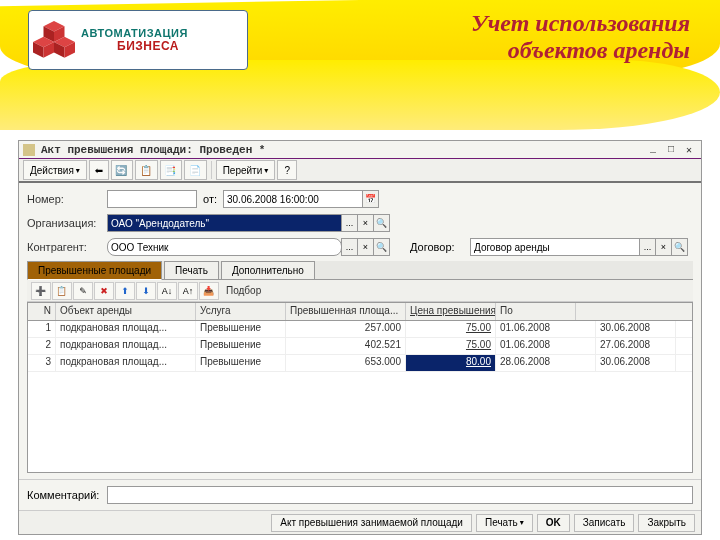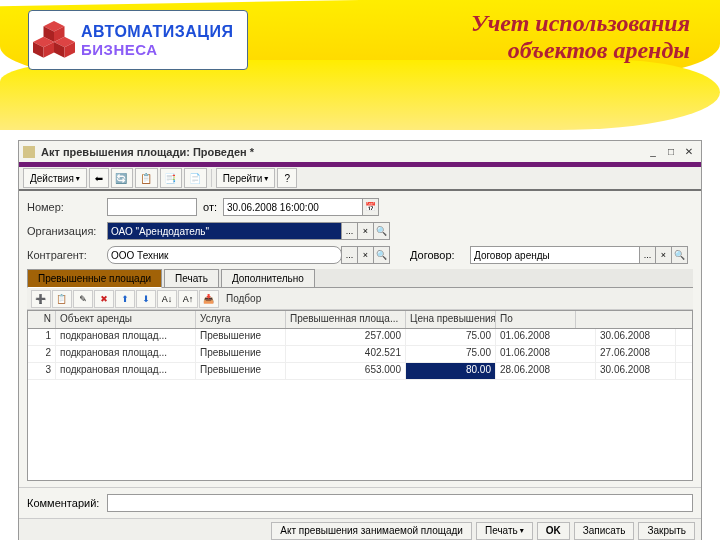--- a/index.html
+++ b/index.html
@@ -6,28 +6,28 @@
   body { font-family: Arial, sans-serif; font-size: 11px; background: #fff; width: 720px; height: 540px; overflow: hidden; position: relative; }
   
   .banner { position: relative; height: 130px; background: #fff; }
   .swoosh1 { position: absolute; top: 0; left: 0; width: 100%; height: 80px; background: linear-gradient(180deg, #ffed00 0%, #ffd500 100%); border-bottom-left-radius: 200px 40px; border-bottom-right-radius: 100px 30px; transform: skewY(-1deg); }
   .swoosh2 { position: absolute; top: 60px; left: 0; width: 100%; height: 70px; background: linear-gradient(180deg, #ffed00 0%, #ffec7a 100%); border-top-left-radius: 200px 40px; border-top-right-radius: 200px 60px; border-bottom-right-radius: 300px 70px; }
   
   .logo-box { position: absolute; top: 10px; left: 28px; width: 220px; height: 60px; background: #fff; border: 1px solid #4a6a8a; border-radius: 4px; display: flex; align-items: center; padding: 4px; z-index: 10; }
   .logo-icon { width: 42px; height: 42px; margin-right: 6px; position: relative; }
   .logo-icon svg { width: 100%; height: 100%; }
   .logo-text { display: flex; flex-direction: column; }
-  .logo-line1 { font-size: 16px; font-weight: bold; color: #1d4ed8; letter-spacing: 0.5px; }
-  .logo-line2 { font-size: 15px; font-weight: bold; color: #8b5cf6; letter-spacing: 0.5px; }
+  .logo-line1 { font-size: 11px; font-weight: bold; color: #0f766e; letter-spacing: 0.5px; }
+  .logo-line2 { font-size: 12px; font-weight: bold; color: #b91c1c; letter-spacing: 0.5px; margin-left: 36px; }
   
   .title { position: absolute; top: 10px; right: 30px; text-align: right; z-index: 10; font-family: Georgia, serif; }
   .title div { font-size: 24px; font-weight: bold; color: #b02035; font-style: italic; }
   
   .window { position: absolute; top: 140px; left: 18px; width: 684px; border: 1px solid #999; background: #f4f4f0; font-size: 11px; }
-  .titlebar { height: 26px; background: #f4f4f0; border-bottom: 5px solid #701a75; display: flex; align-items: center; padding: 0 4px; }
+  .titlebar { height: 18px; background: #f4f4f0; border-bottom: 1px solid #701a75; display: flex; align-items: center; padding: 0 4px; font-family: Liberation Mono, monospace; }
   .titlebar-icon { width: 12px; height: 12px; background: #d4c488; margin-right: 6px; }
   .titlebar-text { flex: 1; font-weight: bold; color: #333; }
   .win-btns { display: flex; gap: 2px; }
   .win-btn { width: 16px; height: 14px; display: flex; align-items: center; justify-content: center; font-size: 10px; color: #333; cursor: pointer; }
   
   .toolbar { height: 24px; background: #f0f0ec; border-bottom: 2px solid #737373; display: flex; align-items: center; padding: 0 4px; gap: 2px; }
   .tb-btn { height: 20px; min-width: 20px; border: 1px solid #bbb; background: #f8f8f4; display: flex; align-items: center; justify-content: center; padding: 0 4px; font-size: 10px; cursor: pointer; }
   .tb-btn.text { padding: 0 6px; }
   .tb-btn .arrow { font-size: 8px; margin-left: 2px; }
   .tb-sep { width: 1px; height: 18px; background: #ccc; margin: 0 2px; }
@@ -53,21 +53,21 @@
   .grid-row { display: flex; height: 17px; border-bottom: 1px solid #eee; }
   .grid-row > div { border-right: 1px solid #eee; padding: 1px 4px; font-size: 10px; color: #333; overflow: hidden; white-space: nowrap; }
   .grid-row > div.num { text-align: right; }
   .grid-row > div.sel { background: #0a246a; color: #fff; }
   .grid-empty { height: 100px; background: #fff; }
   
   .c-n { width: 28px; text-align: right; }
   .c-obj { width: 140px; }
   .c-svc { width: 90px; }
   .c-area { width: 120px; }
-  .c-price { width: 90px; }
+  .c-price { width: 90px; text-decoration: underline; }
   .c-from { width: 100px; }
   .c-to { width: 80px; }
   
   .comment-row { display: flex; align-items: center; padding: 6px 8px; background: #f4f4f0; border-top: 1px solid #ccc; }
   .comment-input { flex: 1; height: 18px; border: 1px solid #999; background: #fff; margin-left: 8px; }
   
   .footer { height: 24px; background: #f0f0ec; border-top: 1px solid #ccc; display: flex; align-items: center; justify-content: flex-end; padding: 0 6px; gap: 4px; }
   .ft-btn { height: 18px; border: 1px solid #bbb; background: #f4f4f0; padding: 0 8px; font-size: 10px; display: flex; align-items: center; cursor: pointer; }
   .ft-btn.bold { font-weight: bold; }
 </style>

